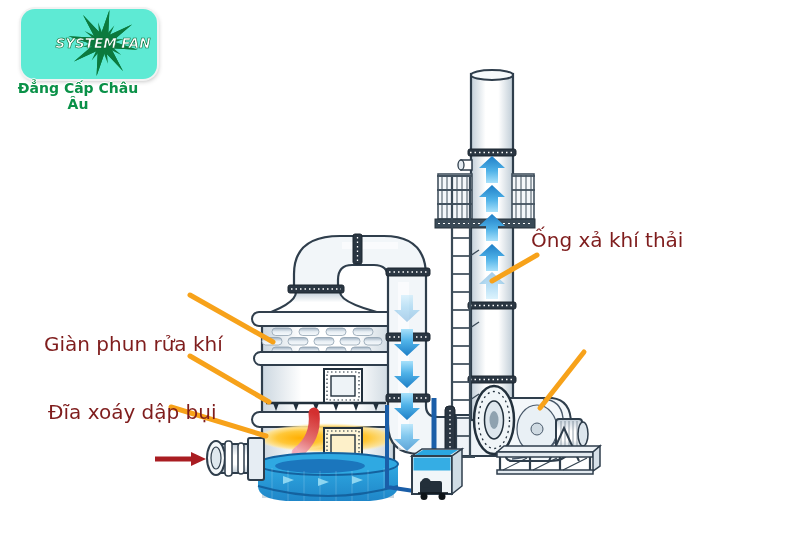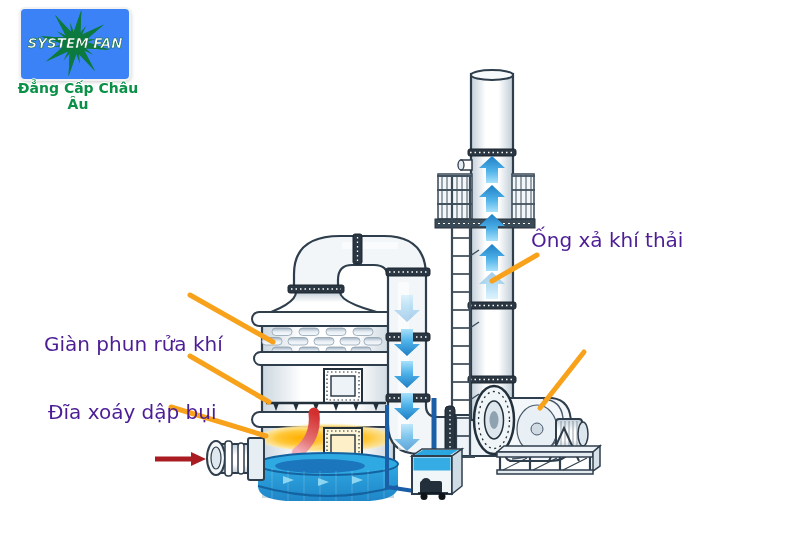--- a/index.html
+++ b/index.html
@@ -1,24 +1,24 @@
 <!DOCTYPE html>
 <html><head>
 <meta charset="utf-8">
 <style>
   html,body{margin:0;padding:0;background:#fff;}
   #stage{position:relative;width:800px;height:534px;background:#fff;overflow:hidden;
          font-family:"DejaVu Sans","Liberation Sans",sans-serif;}
   #art{position:absolute;left:0;top:0;}
-  .lbl{position:absolute;font-size:20px;color:#4c1d95;white-space:nowrap;z-index:5;}
+  .lbl{position:absolute;font-size:20px;color:#7f1d1d;white-space:nowrap;z-index:5;}
   .lbl-fan{white-space:normal;text-align:center;width:212px;line-height:27px;}
   .lbl-fan span{display:block;}
   
-  .logo-badge{position:absolute;left:21px;top:9px;width:108px;height:70px;border-radius:4px;
-      background:#3b82f6;box-shadow:0 0 0 2px #f2f2f2,1px 2px 5px rgba(0,0,0,.3);z-index:6;}
+  .logo-badge{position:absolute;left:21px;top:9px;width:108px;height:70px;border-radius:14px;
+      background:#5eead4;box-shadow:0 0 0 2px #f2f2f2,1px 2px 5px rgba(0,0,0,.3);z-index:6;padding-left:28px;}
   .logo-tagline{position:absolute;left:0;top:80px;width:140px;text-align:center;z-index:6;
       font-size:14px;font-weight:bold;color:#0a9148;
       text-shadow:1px 0 #fff,-1px 0 #fff,0 1px #fff,0 -1px #fff;padding-left:8px;}
   
   .ln{stroke:#2f3e4c;fill:none;}
   .band{fill:#fbfdfe;stroke:#2f3e4c;stroke-width:2;}
   .flange{fill:#2a3642;stroke:#1c2630;stroke-width:1;}
   text.brand{font-family:"DejaVu Sans","Liberation Sans",sans-serif;font-weight:bold;font-style:italic;}
 </style>
 </head>

